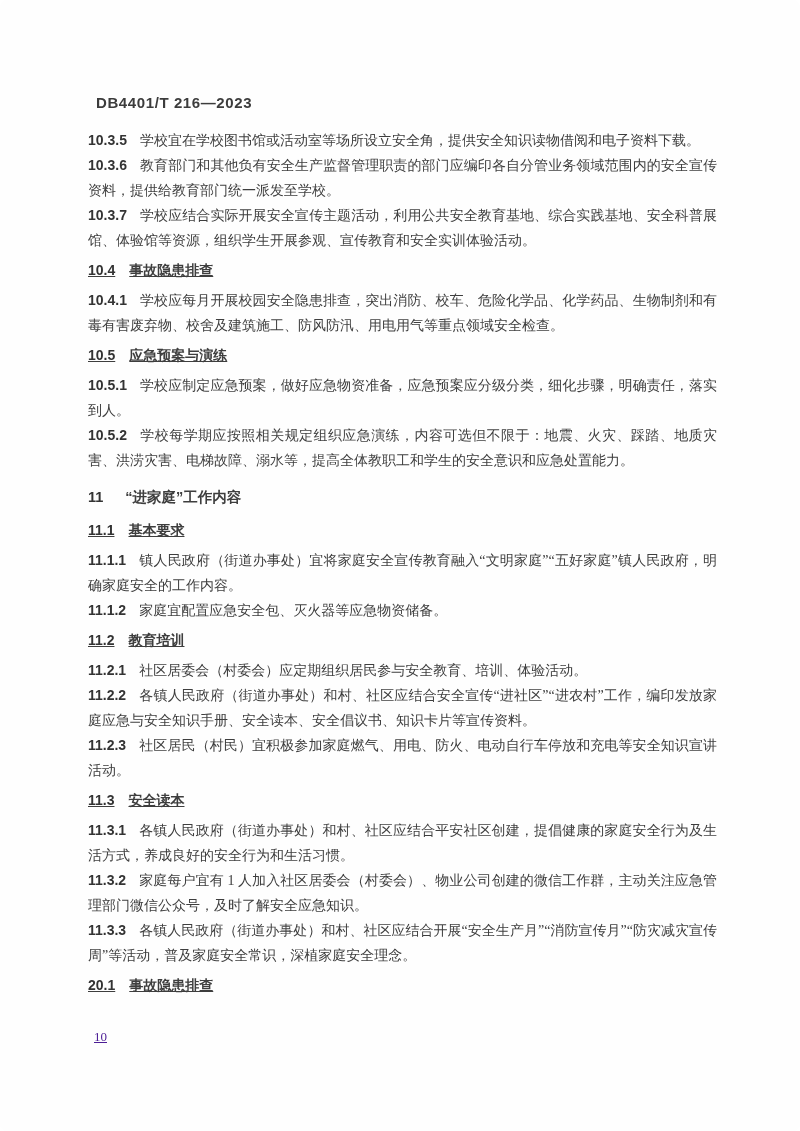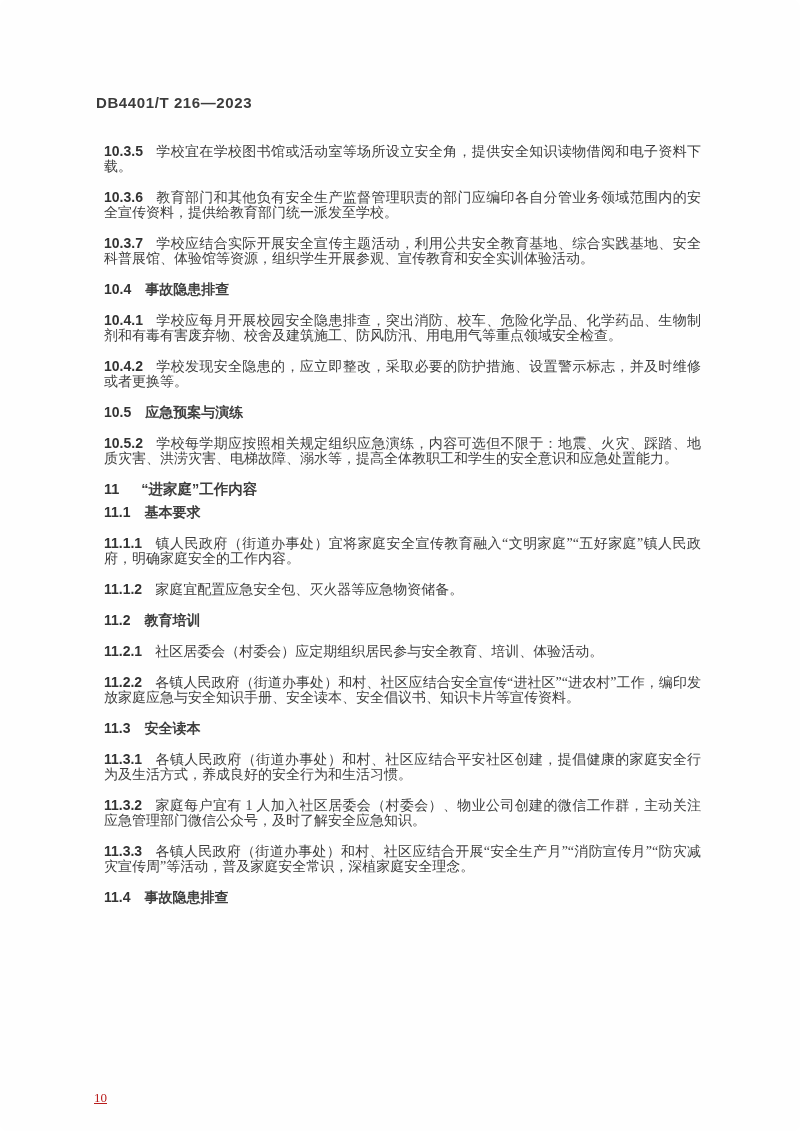--- a/index.html
+++ b/index.html
@@ -25,85 +25,87 @@
     font-weight: 600;
     letter-spacing: 0.6px;
     color: #3c3c3c;
   }
   .doc-body {
     position: absolute;
     left: 88px; top: 128px;
     width: 629px;
   }
   .doc-body p {
-    margin: 16px;
+    margin: 0;
     font-size: 14px;
-    line-height: 15px;
+    line-height: 25px;
     text-align: justify;
     color: #3e3e3e;
   }
   .num {
     font-family: "Liberation Sans", "DejaVu Sans", sans-serif;
     font-weight: bold;
     color: #333333;
     margin-right: 13px;
     white-space: nowrap;
   }
   .heading2 {
     font-family: "Liberation Sans", "DejaVu Sans", sans-serif;
     font-weight: bold;
     color: #333333;
     margin-top: 5px !important;
     margin-bottom: 5px !important;
     text-align: left;
+    text-decoration: underline;
   }
   .heading2 .num { margin-right: 14px; }
   .heading1 {
     font-family: "Liberation Sans", "DejaVu Sans", sans-serif;
     font-weight: bold;
     color: #303030;
     font-size: 14.5px !important;
     margin-top: 12px !important;
     margin-bottom: 8px !important;
     text-align: center;
   }
   .heading1 .num { margin-right: 22px; }
   .doc-footer {
     position: absolute;
-    left: 94px; top: 1090px;
+    left: 94px; top: 1029px;
     font-family: "Liberation Serif", "DejaVu Serif", serif;
     font-size: 13px;
-    color: #b91c1c;
+    color: #4c1d95;
     text-decoration: underline;
   }
 </style>
 </head>
 <body>
 
 <div class="page">
   <div class="doc-header">DB4401/T 216—2023</div>
 
   <div class="doc-body" id="doc-body">
 
   <p class="clause"><span class="num">10.3.5</span><span class="txt">学校宜在学校图书馆或活动室等场所设立安全角，提供安全知识读物借阅和电子资料下载。</span></p>
       <p class="clause"><span class="num">10.3.6</span><span class="txt">教育部门和其他负有安全生产监督管理职责的部门应编印各自分管业务领域范围内的安全宣传资料，提供给教育部门统一派发至学校。</span></p>
       <p class="clause"><span class="num">10.3.7</span><span class="txt">学校应结合实际开展安全宣传主题活动，利用公共安全教育基地、综合实践基地、安全科普展馆、体验馆等资源，组织学生开展参观、宣传教育和安全实训体验活动。</span></p>
       <p class="heading2"><span class="num">10.4</span><span class="txt">事故隐患排查</span></p>
       <p class="clause"><span class="num">10.4.1</span><span class="txt">学校应每月开展校园安全隐患排查，突出消防、校车、危险化学品、化学药品、生物制剂和有毒有害废弃物、校舍及建筑施工、防风防汛、用电用气等重点领域安全检查。</span></p>
-      <p class="clause"><span class="num">10.4.2</span><span class="txt">学校发现安全隐患的，应立即整改，采取必要的防护措施、设置警示标志，并及时维修或者更换等。</span></p>
       <p class="heading2"><span class="num">10.5</span><span class="txt">应急预案与演练</span></p>
+      <p class="clause"><span class="num">10.5.1</span><span class="txt">学校应制定应急预案，做好应急物资准备，应急预案应分级分类，细化步骤，明确责任，落实到人。</span></p>
       <p class="clause"><span class="num">10.5.2</span><span class="txt">学校每学期应按照相关规定组织应急演练，内容可选但不限于：地震、火灾、踩踏、地质灾害、洪涝灾害、电梯故障、溺水等，提高全体教职工和学生的安全意识和应急处置能力。</span></p>
       <p class="heading1"><span class="num">11</span><span class="txt">“进家庭”工作内容</span></p>
       <p class="heading2"><span class="num">11.1</span><span class="txt">基本要求</span></p>
       <p class="clause"><span class="num">11.1.1</span><span class="txt">镇人民政府（街道办事处）宜将家庭安全宣传教育融入“文明家庭”“五好家庭”镇人民政府，明确家庭安全的工作内容。</span></p>
       <p class="clause"><span class="num">11.1.2</span><span class="txt">家庭宜配置应急安全包、灭火器等应急物资储备。</span></p>
       <p class="heading2"><span class="num">11.2</span><span class="txt">教育培训</span></p>
       <p class="clause"><span class="num">11.2.1</span><span class="txt">社区居委会（村委会）应定期组织居民参与安全教育、培训、体验活动。</span></p>
       <p class="clause"><span class="num">11.2.2</span><span class="txt">各镇人民政府（街道办事处）和村、社区应结合安全宣传“进社区”“进农村”工作，编印发放家庭应急与安全知识手册、安全读本、安全倡议书、知识卡片等宣传资料。</span></p>
+      <p class="clause"><span class="num">11.2.3</span><span class="txt">社区居民（村民）宜积极参加家庭燃气、用电、防火、电动自行车停放和充电等安全知识宣讲活动。</span></p>
       <p class="heading2"><span class="num">11.3</span><span class="txt">安全读本</span></p>
       <p class="clause"><span class="num">11.3.1</span><span class="txt">各镇人民政府（街道办事处）和村、社区应结合平安社区创建，提倡健康的家庭安全行为及生活方式，养成良好的安全行为和生活习惯。</span></p>
       <p class="clause"><span class="num">11.3.2</span><span class="txt">家庭每户宜有 1 人加入社区居委会（村委会）、物业公司创建的微信工作群，主动关注应急管理部门微信公众号，及时了解安全应急知识。</span></p>
       <p class="clause"><span class="num">11.3.3</span><span class="txt">各镇人民政府（街道办事处）和村、社区应结合开展“安全生产月”“消防宣传月”“防灾减灾宣传周”等活动，普及家庭安全常识，深植家庭安全理念。</span></p>
-      <p class="heading2"><span class="num">11.4</span><span class="txt">事故隐患排查</span></p>
+      <p class="heading2"><span class="num">20.1</span><span class="txt">事故隐患排查</span></p>
     </div>
 
   <div class="doc-footer">10</div>
 </div>
 
 </body></html>

